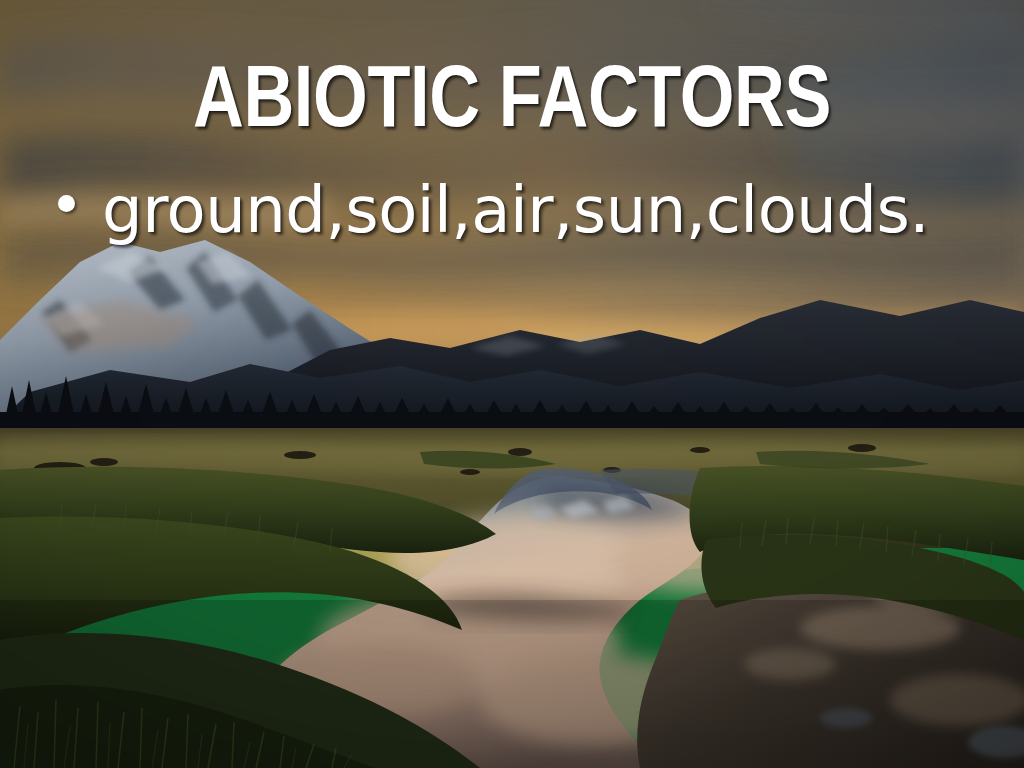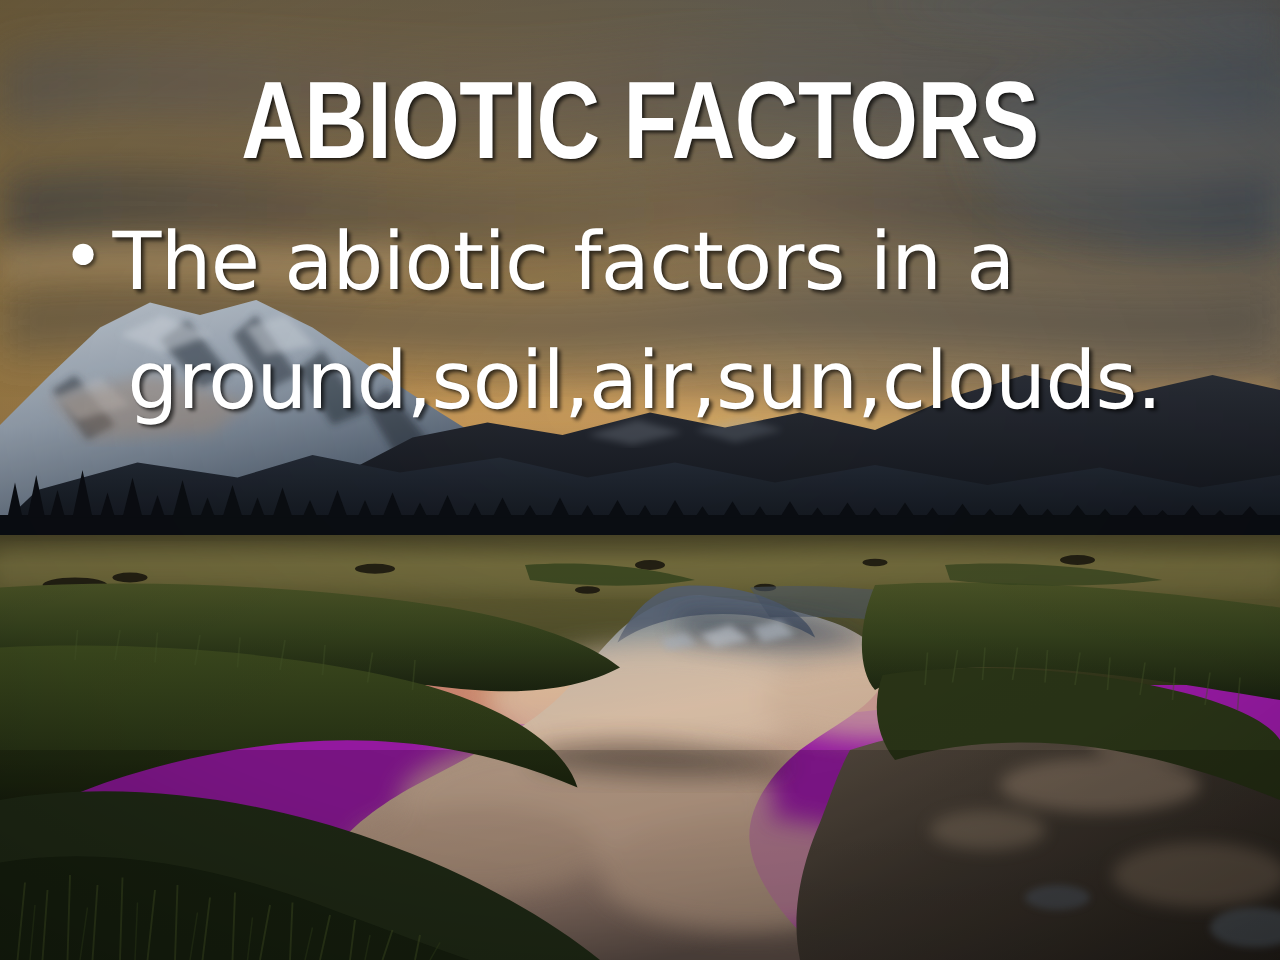--- a/index.html
+++ b/index.html
@@ -10,21 +10,21 @@
   }
   body {
     font-family: "Liberation Sans", sans-serif;
   }
 
   #slide {
     position: relative;
     width: 1024px;
     height: 768px;
     overflow: hidden;
-    background: #a21caf;
+    background: #15803d;
   }
 
   
   #photo {
     position: absolute;
     inset: 0;
     width: 1024px;
     height: 768px;
     display: block;
   }
@@ -479,20 +479,19 @@
   <div id="vignette"></div>
 
   <div id="text-layer">
 
     <div class="slide-title">ABIOTIC FACTORS</div>
 
     <div class="body-block">
       <div class="bullet-row">
         <span class="bullet-dot"></span>
         <div class="body-text">
-          <span class="ln l1">The abiotic factors in a</span>
           <span class="ln l3">ground,soil,air,sun,clouds.</span>
         </div>
       </div>
     </div>
 
   </div>
 </div>
 
 </body></html>

